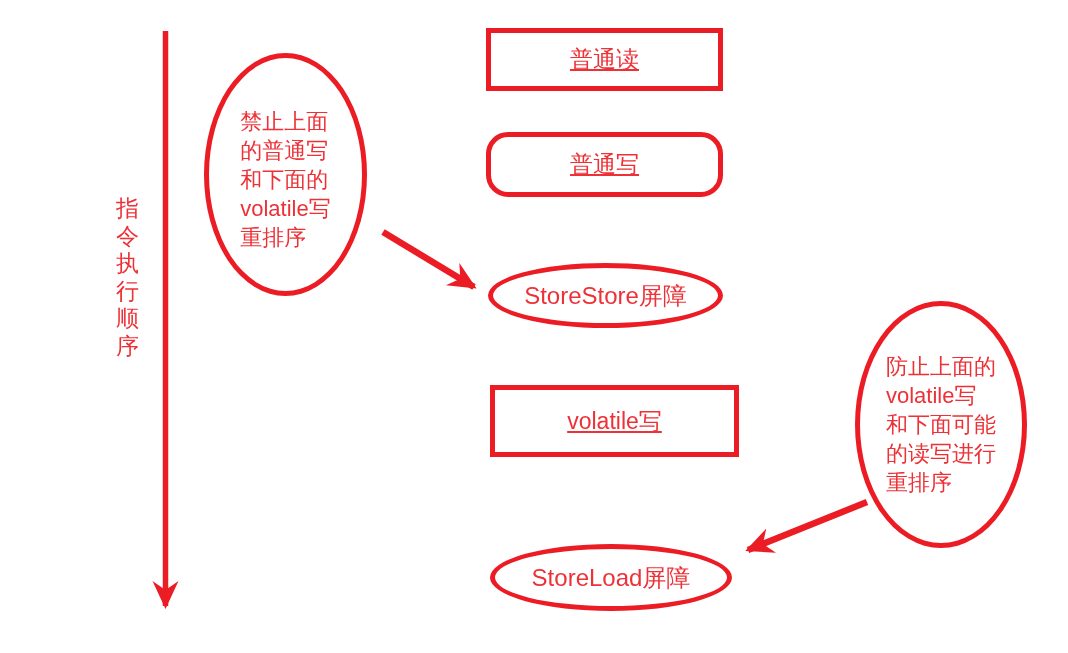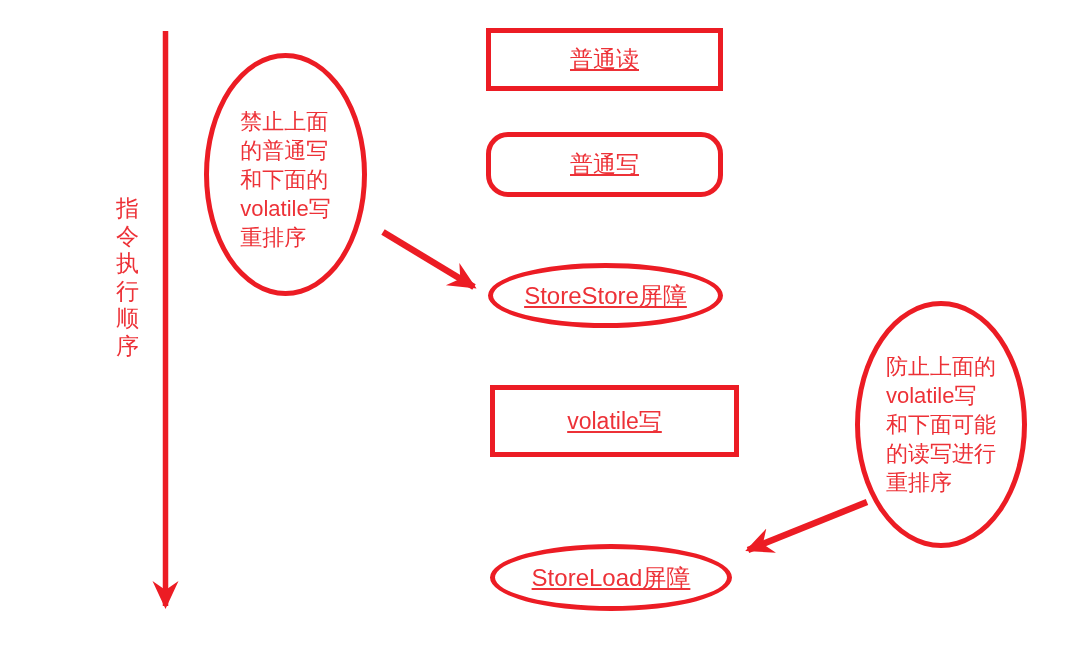--- a/index.html
+++ b/index.html
@@ -38,21 +38,20 @@
   }
   .node-ellipse{
     position:absolute;
     box-sizing:border-box;
     border:5px solid var(--stroke);
     border-radius:50%;
     background:#ffffff;
     display:flex;align-items:center;justify-content:center;
     font-size:24px;
     color:var(--text);
-    text-decoration:underline;
   }
   .annotation{
     position:absolute;
     box-sizing:border-box;
     border:5px solid var(--stroke);
     border-radius:50%;
     background:#ffffff;
     display:flex;align-items:center;justify-content:center;
     color:var(--text);
   }

